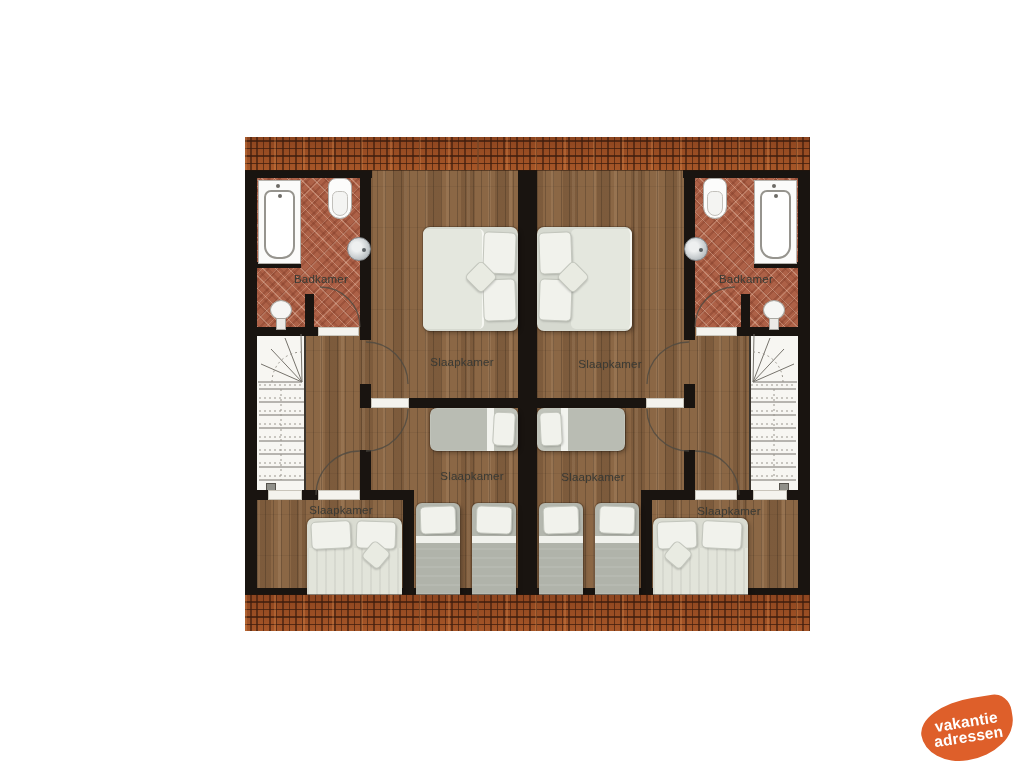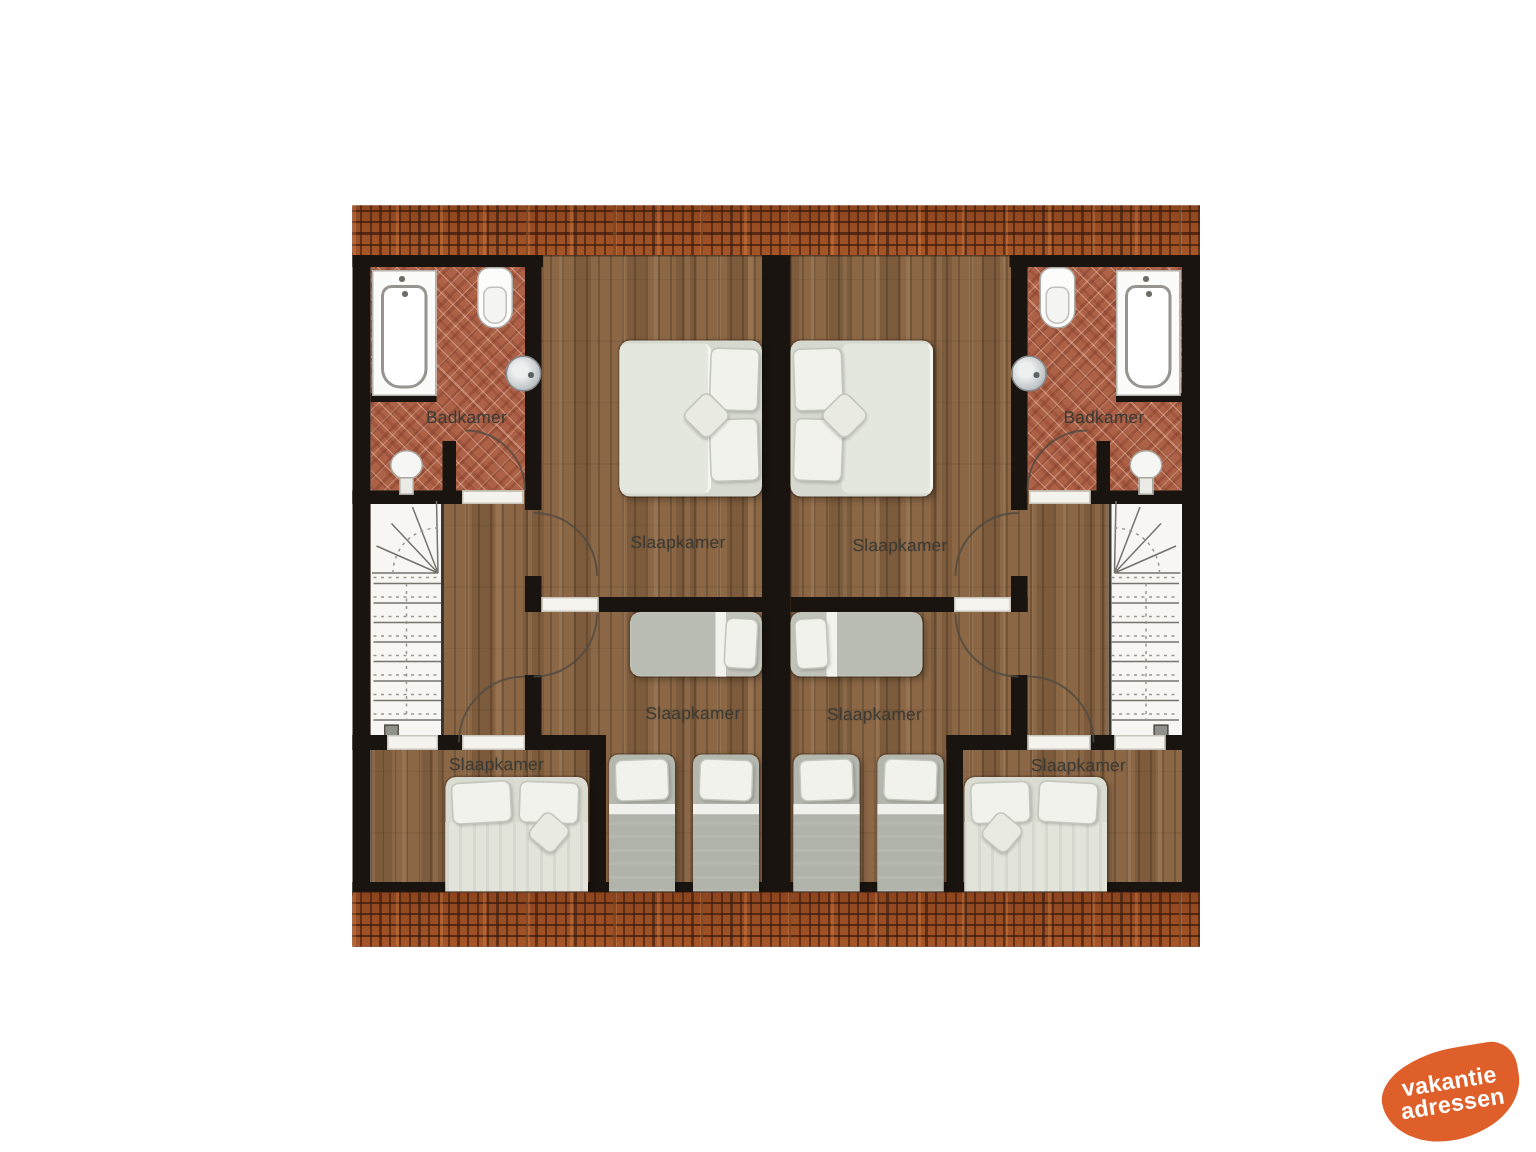--- a/index.html
+++ b/index.html
@@ -1,18 +1,18 @@
 <!DOCTYPE html>
 <html><head>
 <meta charset="utf-8">
 <style>
   html,body{margin:0;padding:0;background:#fff;}
   .stage{position:relative;width:1024px;height:768px;background:#ffffff;overflow:hidden;
          font-family:"Liberation Sans",sans-serif;}
-  .plan{position:absolute;left:235px;top:137px;width:565px;height:494px;}
+  .plan{position:absolute;left:245px;top:137px;width:565px;height:494px;}
   .plan *{position:absolute;box-sizing:border-box;}
 
   
   .floor-wood{left:12px;top:33px;width:541px;height:427px;z-index:1;
     background-color:#8b6745;
     background-image:
       repeating-linear-gradient(90deg, rgba(0,0,0,0.18) 0 1px, transparent 1px 8px),
       repeating-linear-gradient(90deg, rgba(255,223,186,0.10) 0 3px, transparent 3px 21px),
       repeating-linear-gradient(90deg, rgba(74,48,28,0.22) 0 14px, transparent 14px 34px),
       repeating-linear-gradient(0deg, rgba(0,0,0,0.06) 0 1px, transparent 1px 41px);}

